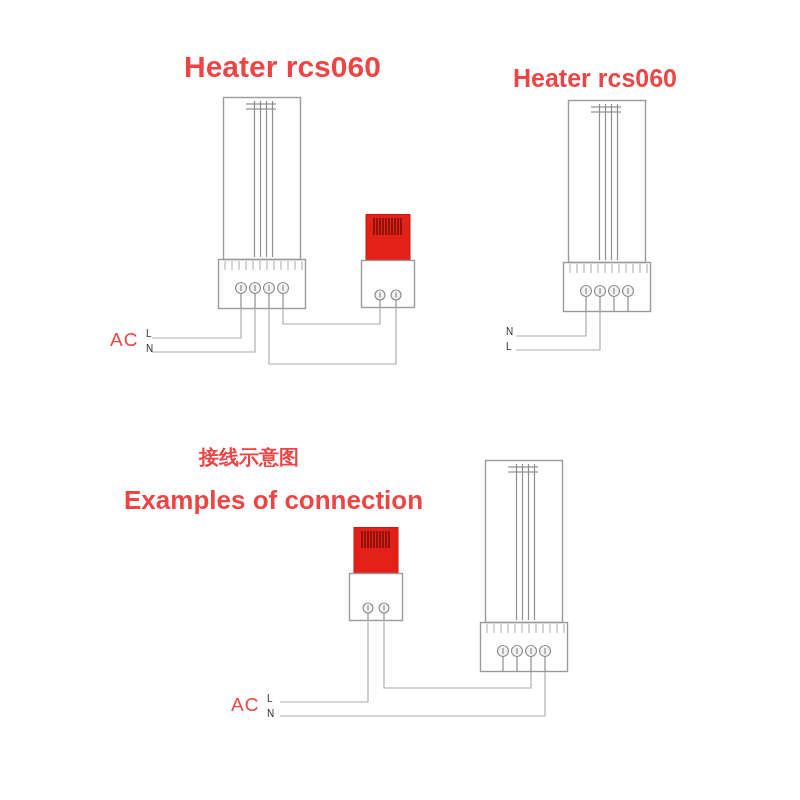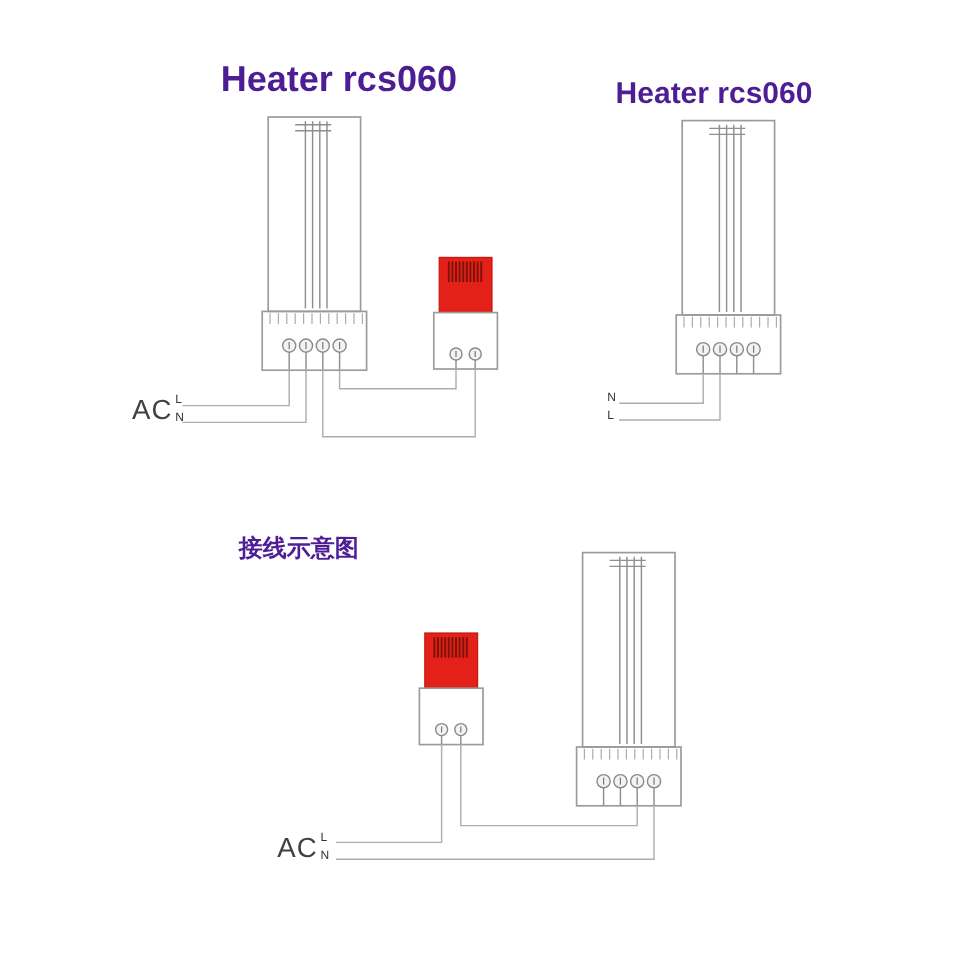--- a/index.html
+++ b/index.html
@@ -1,24 +1,24 @@
 <!DOCTYPE html>
 <html><head>
 <meta charset="utf-8">
 <style>
   html,body{margin:0;padding:0;background:#fff;}
   .canvas{
     position:relative;width:800px;height:800px;background:#ffffff;
     font-family:"Liberation Sans", sans-serif;overflow:hidden;
   }
   .diagram-svg{position:absolute;left:0;top:0;}
-  .label{position:absolute;color:#4c1d95;white-space:nowrap;line-height:1;}
+  .label{position:absolute;color:#ef4444;white-space:nowrap;line-height:1;}
   .b{font-weight:bold;}
   .tiny{font-size:10px;color:#333;}
-  .ac{font-size:23px;color:#404040;letter-spacing:1px;}
+  .ac{font-size:19px;color:#ef4444;letter-spacing:1px;}
   
   .dev{fill:none;stroke:#9b9b9b;stroke-width:1.4;}
   .body-fill{fill:#ffffff;stroke:#9b9b9b;stroke-width:1.4;}
   .fin{stroke:#8e8e8e;stroke-width:1.2;fill:none;}
   .hatch{stroke:#ababab;stroke-width:1;}
   .screw{fill:#f3f3f3;stroke:#8a8a8a;stroke-width:1.2;}
   .slot{stroke:#777;stroke-width:1;}
   .red{fill:#e32119;stroke:#c21a10;stroke-width:1;}
   .grill{stroke:#7c1208;stroke-width:1.6;}
   .wire polyline{fill:none;stroke:#aeaeae;stroke-width:1.2;}
@@ -115,18 +115,19 @@
   <div class="label b" style="left:513px;top:66px;font-size:25px">Heater rcs060</div>
 
   <div class="label ac" style="left:110px;top:330px">AC</div>
   <div class="label tiny" style="left:146px;top:329px">L</div>
   <div class="label tiny" style="left:146px;top:344px">N</div>
 
   <div class="label tiny" style="left:506px;top:327px">N</div>
   <div class="label tiny" style="left:506px;top:342px">L</div>
 
   <div class="label b" style="left:199px;top:447px;font-size:20px">接线示意图</div>
+  <div class="label b" style="left:124px;top:487px;font-size:26px">Examples of connection</div>
 
   <div class="label ac" style="left:231px;top:695px">AC</div>
   <div class="label tiny" style="left:267px;top:694px">L</div>
   <div class="label tiny" style="left:267px;top:709px">N</div>
 
 </div>
 
 </body></html>

